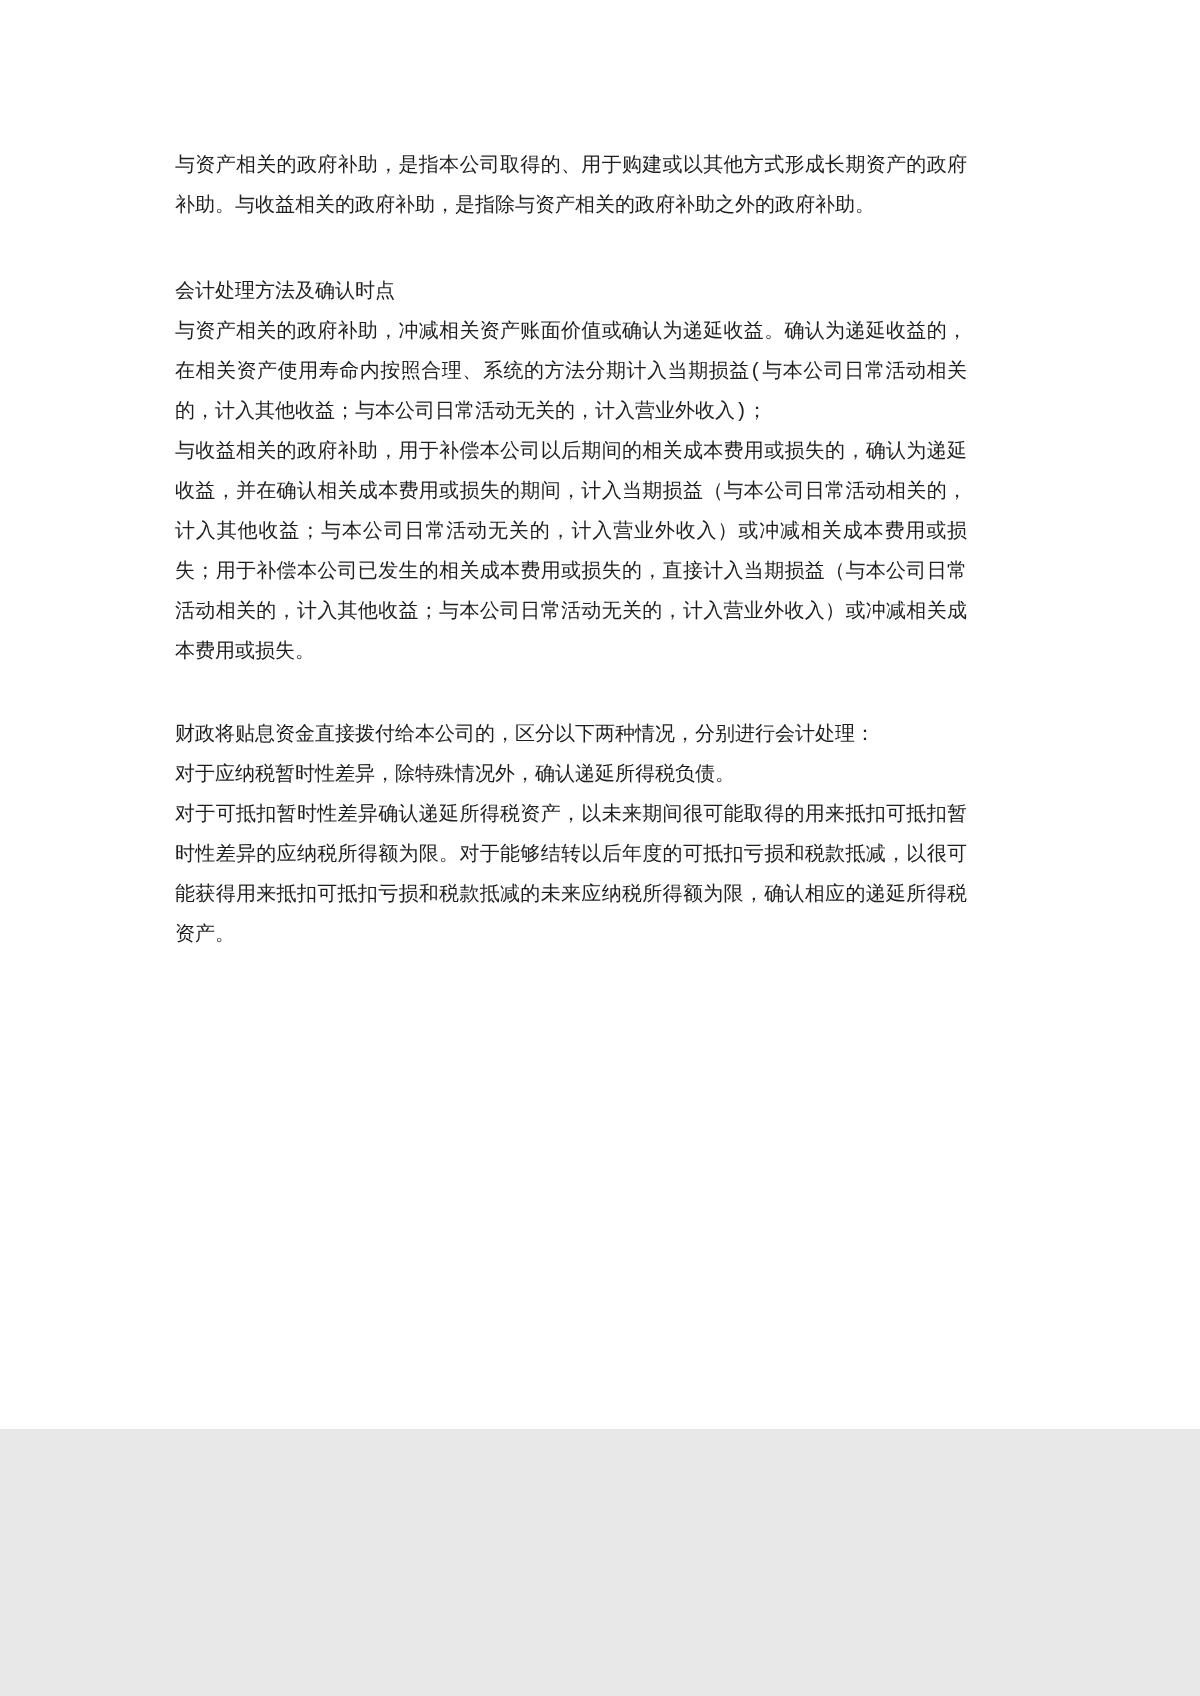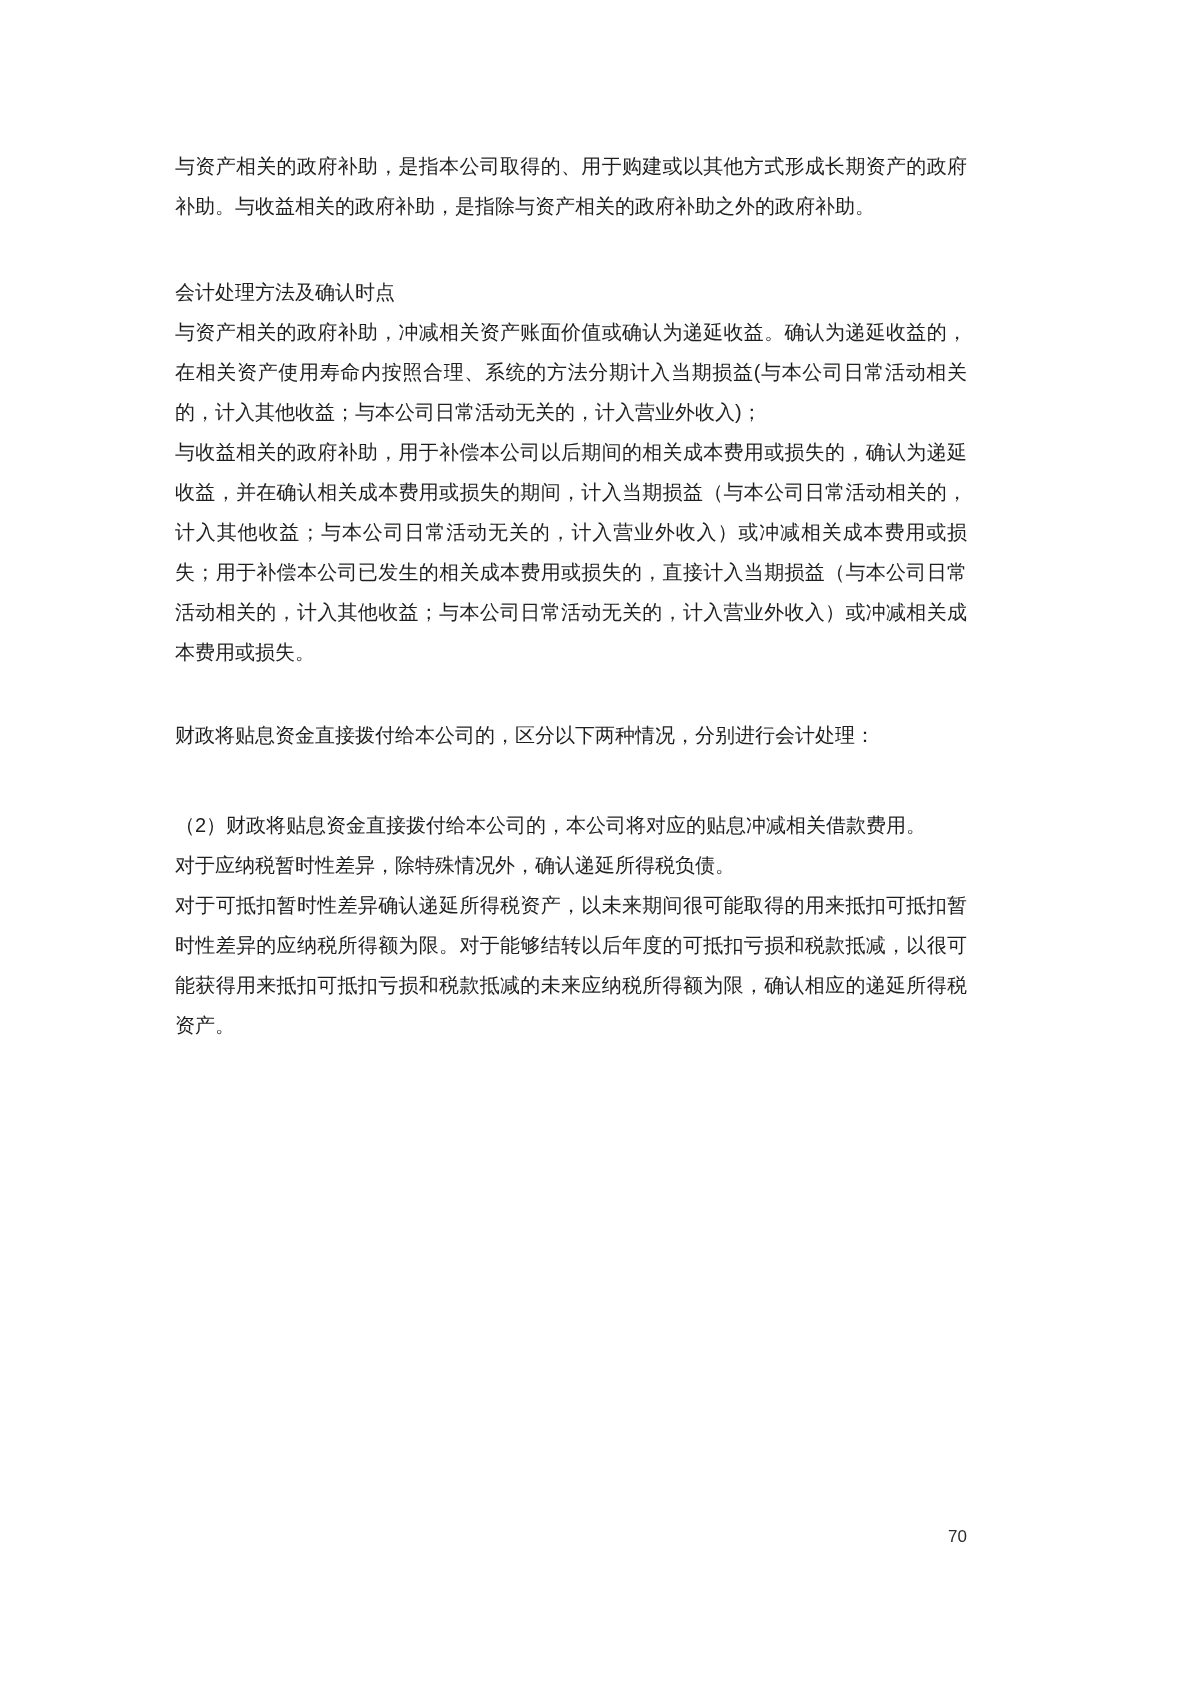--- a/index.html
+++ b/index.html
@@ -1,22 +1,22 @@
 <!DOCTYPE html>
 <html><head>
 <meta charset="utf-8">
 <style>
   html, body { margin: 0; padding: 0; background: #e8e8e8; }
   .page {
     position: relative;
     width: 1200px;
-    height: 1696px;
+    height: 1429px;
     margin: 0 auto;
     background: #ffffff;
-    font-family: Liberation Sans, sans-serif;
+    font-family: Liberation Mono, monospace;
     color: #1f1f1f;
     overflow: hidden;
   }
   .content {
     position: absolute;
     left: 175px;
     top: 146px;
     width: 792px;
   }
   .content p, .content h3 {
@@ -58,21 +58,20 @@
 
     <h3 class="heading indent-2 gap-heading1">会计处理方法及确认时点</h3>
 
     <p class="indent-3">与资产相关的政府补助，冲减相关资产账面价值或确认为递延收益。确认为递延收益的，在相关资产使用寿命内按照合理、系统的方法分期计入当期损益(与本公司日常活动相关的，计入其他收益；与本公司日常活动无关的，计入营业外收入)；</p>
 
     <p class="indent-3">与收益相关的政府补助，用于补偿本公司以后期间的相关成本费用或损失的，确认为递延收益，并在确认相关成本费用或损失的期间，计入当期损益（与本公司日常活动相关的，计入其他收益；与本公司日常活动无关的，计入营业外收入）或冲减相关成本费用或损失；用于补偿本公司已发生的相关成本费用或损失的，直接计入当期损益（与本公司日常活动相关的，计入其他收益；与本公司日常活动无关的，计入营业外收入）或冲减相关成本费用或损失。</p>
 
     <p class="indent-3 gap-loan">财政将贴息资金直接拨付给本公司的，区分以下两种情况，分别进行会计处理：</p>
 
 
-    <p class="indent-3 gap-item2">（2）财政将贴息资金直接拨付给本公司的，本公司将对应的贴息冲减相关借款费用。</p>
 
 
     <p class="indent-2">对于应纳税暂时性差异，除特殊情况外，确认递延所得税负债。</p>
 
     <p class="indent-2">对于可抵扣暂时性差异确认递延所得税资产，以未来期间很可能取得的用来抵扣可抵扣暂时性差异的应纳税所得额为限。对于能够结转以后年度的可抵扣亏损和税款抵减，以很可能获得用来抵扣可抵扣亏损和税款抵减的未来应纳税所得额为限，确认相应的递延所得税资产。</p>
 
 
   </div>
 
   <div class="footer">70</div>

